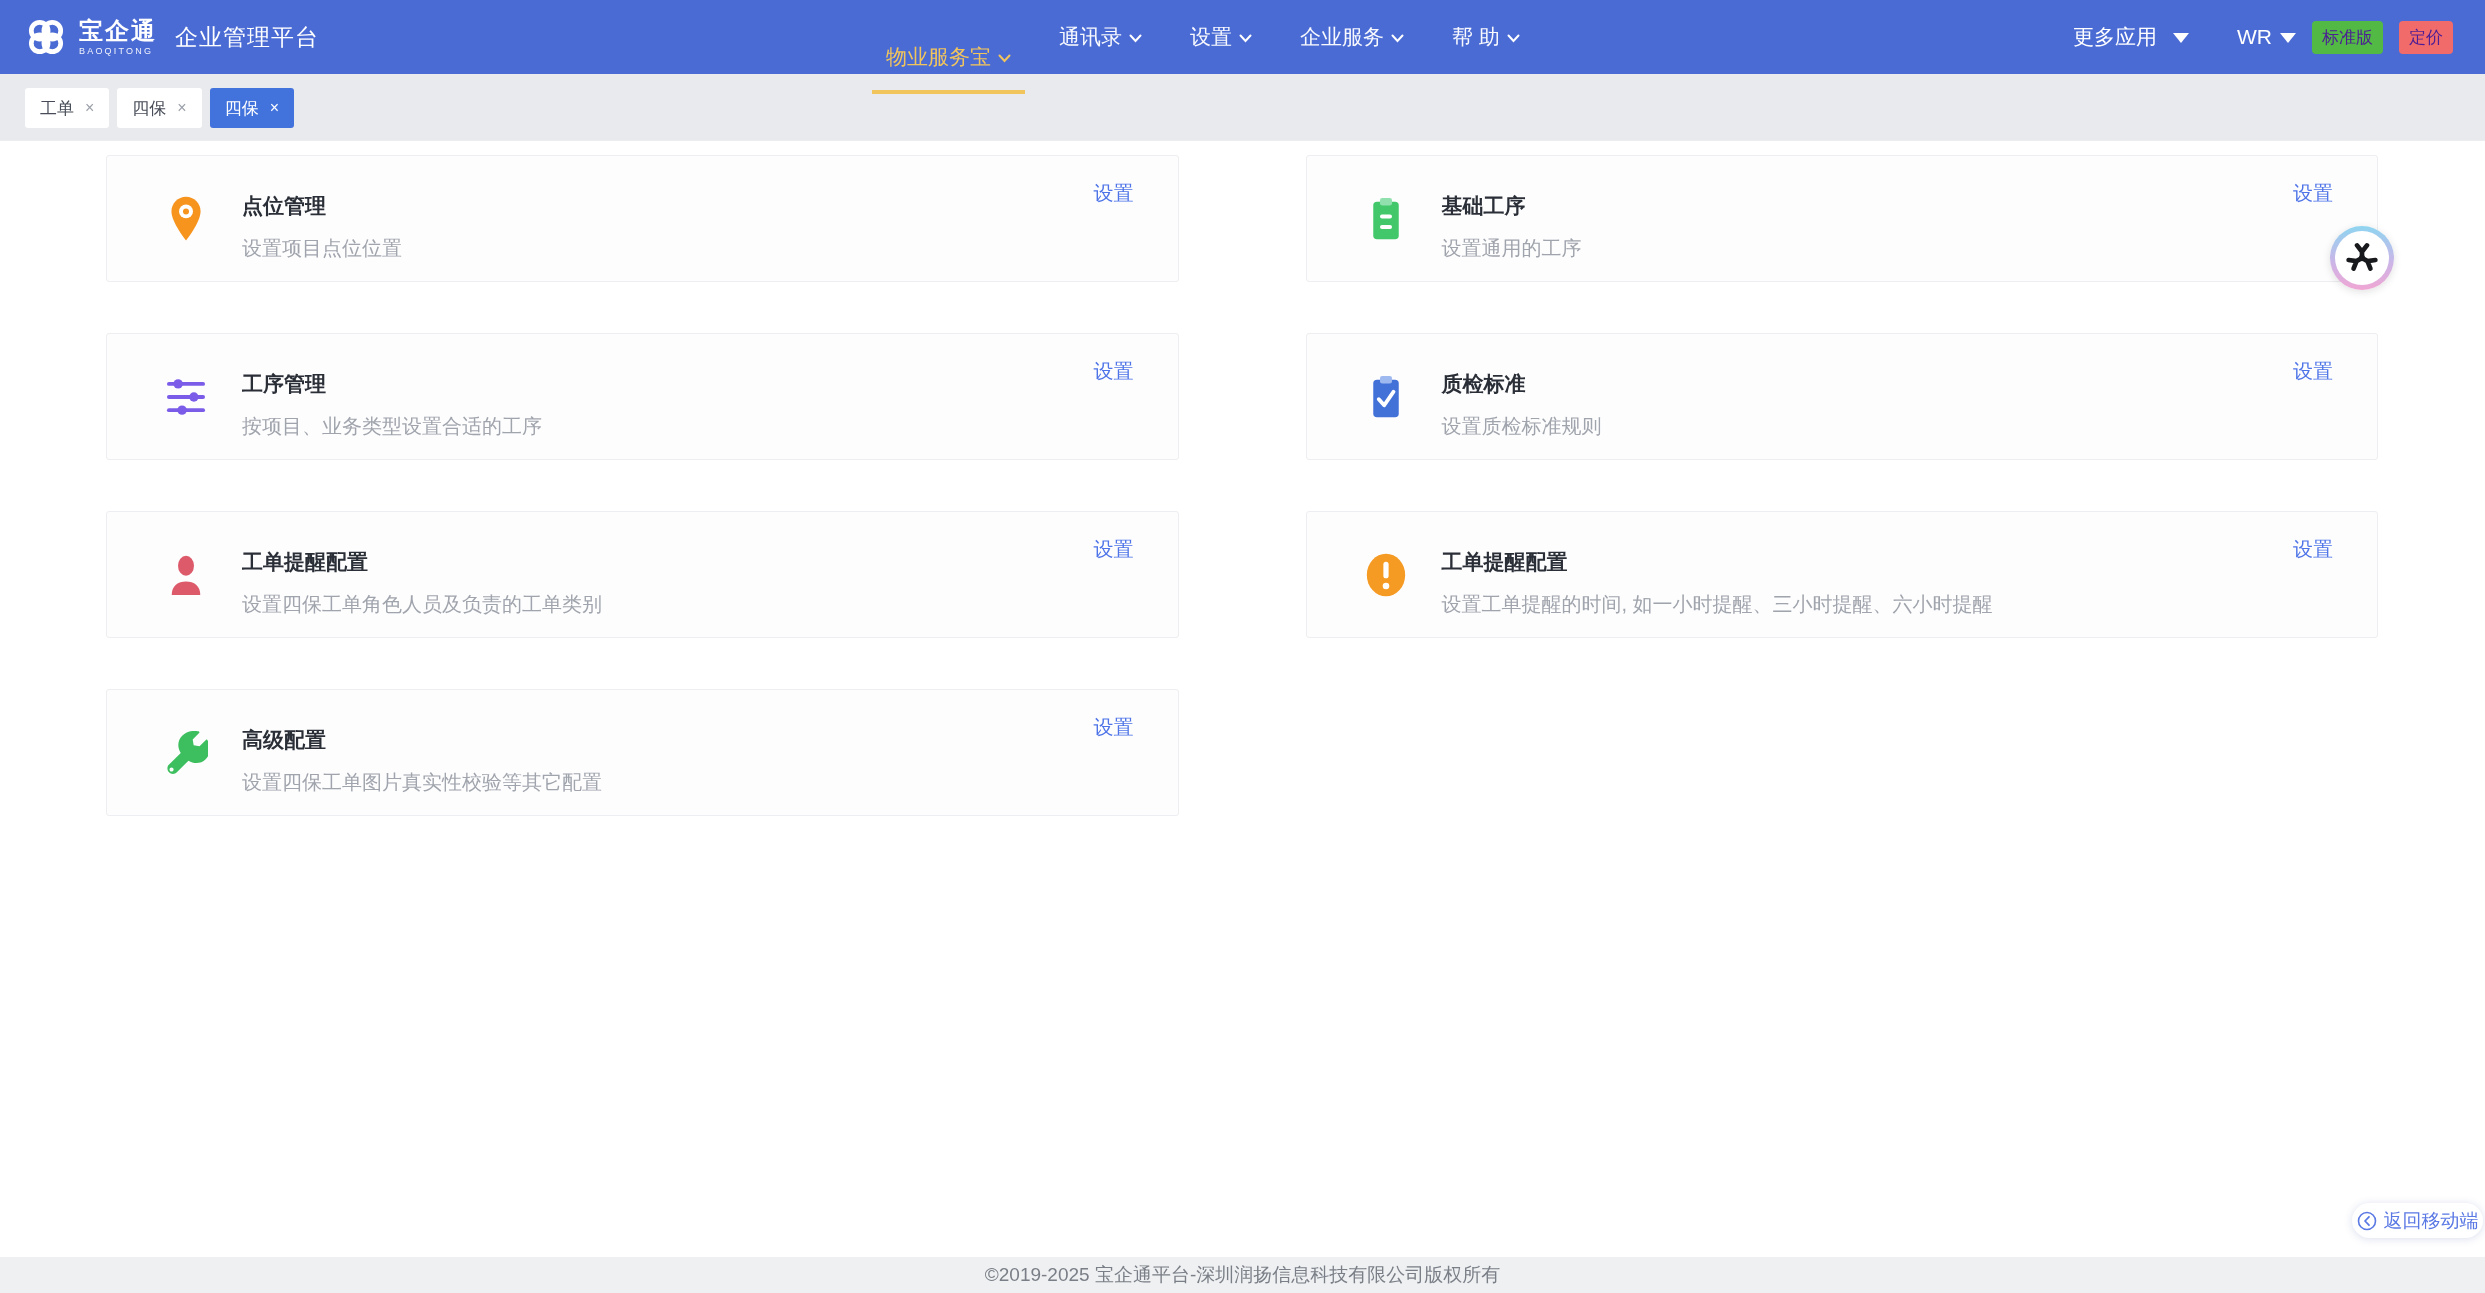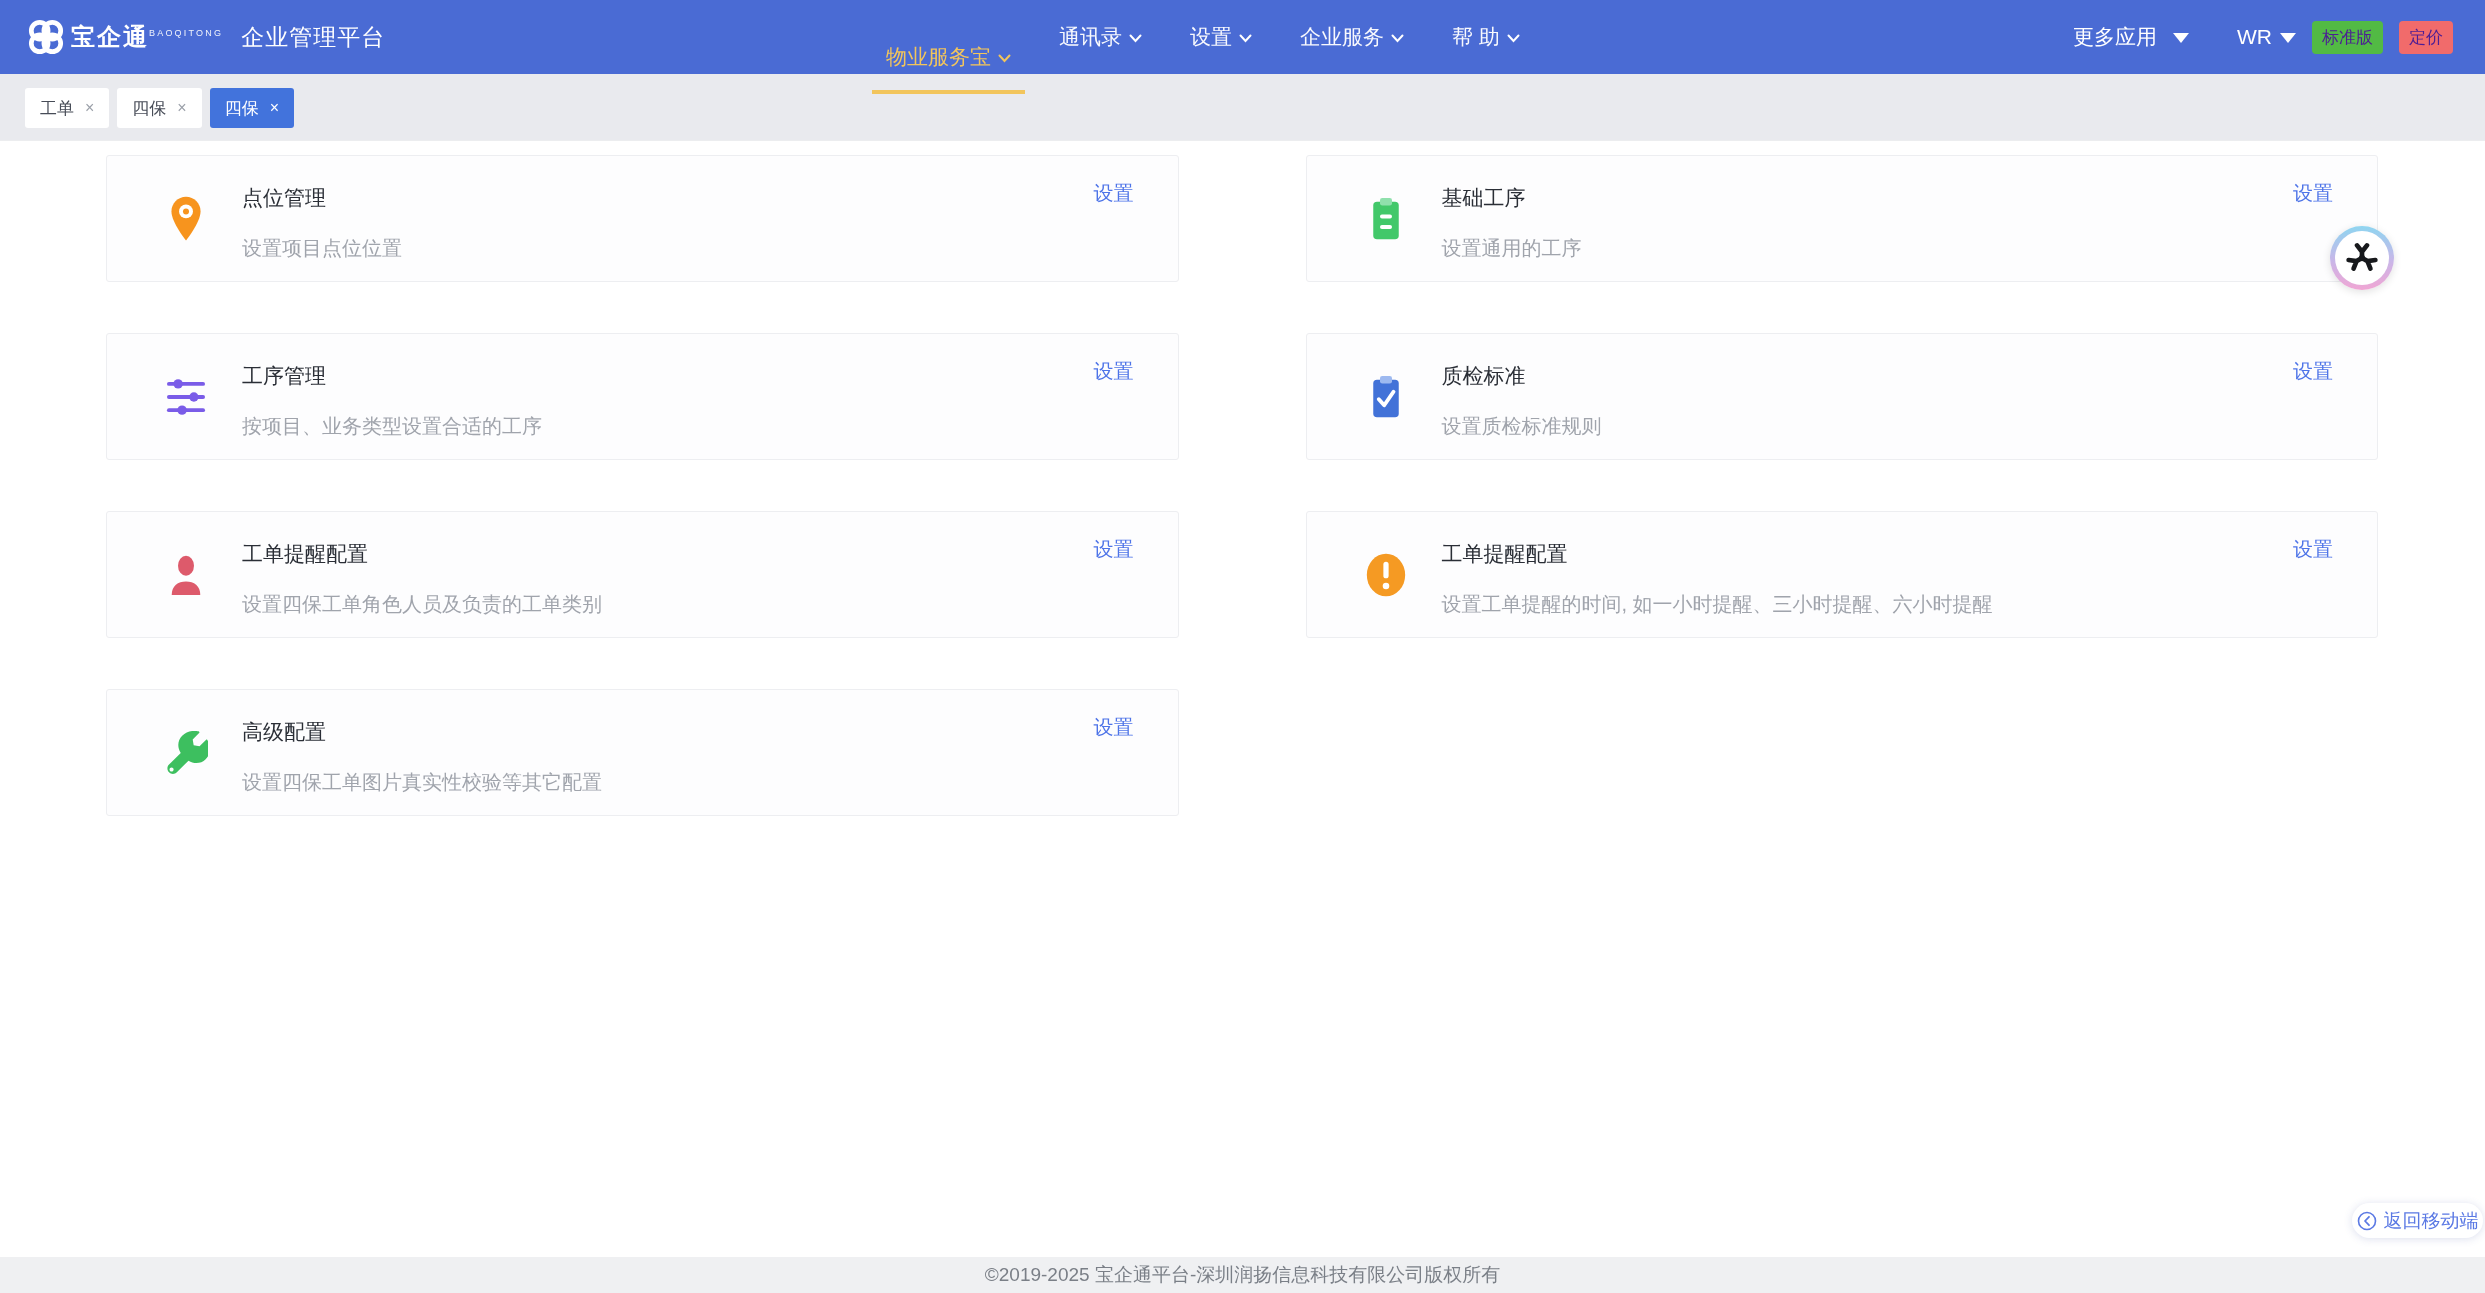--- a/index.html
+++ b/index.html
@@ -4,21 +4,21 @@
 <style>
   * { margin:0; padding:0; box-sizing:border-box; }
   html,body { width:2485px; height:1293px; }
   body { font-family:"Liberation Sans", sans-serif; background:#ffffff; overflow:hidden; }
   .page { position:relative; width:2485px; height:1293px; background:#ffffff; }
 
   
   .header { position:relative; height:74px; background:#4A6BD4; display:flex; align-items:center; color:#fff; }
   .brand { display:flex; align-items:center; margin-left:25px; }
   .brand-logo { width:42px; height:42px; flex:0 0 auto; }
-  .brand-text { margin-left:4px; display:flex; flex-direction:row; line-height:1; }
+  .brand-text { margin-left:12px; display:flex; flex-direction:column; line-height:1; }
   .brand-name { font-size:24px; font-weight:bold; letter-spacing:2px; }
   .brand-sub { font-size:9px; letter-spacing:2.2px; margin-top:4px; opacity:.92; }
   .app-title { margin-left:18px; font-size:23px; letter-spacing:1px; }
 
   .main-nav { position:absolute; left:886px; top:0; height:100%; display:flex; gap:48px; }
   .nav-item { position:relative; height:100%; display:flex; align-items:center; gap:7px; font-size:21px; color:rgba(255,255,255,.96); cursor:pointer; }
   .nav-item .chev { margin-top:3px; }
   .nav-item.active { color:#F2C55C;margin-top:20px; }
   .nav-item.active::after { content:""; position:absolute; left:-14px; right:-14px; bottom:0; height:4px; background:#F2C55C; }
 
@@ -40,21 +40,21 @@
   
   .subnav { height:78px; background:#fff; display:flex; align-items:center; padding-left:54px; gap:33px; }
   .subnav-item { font-size:18px; color:#3A3F4A; cursor:pointer; }
   .subnav-item.active { color:#4C74E8; margin-left:16px; }
   .divider { height:1px; background:#ECEDEF; width:100%; }
 
   
   .cards { margin:14px 107px 0 106px; display:grid; grid-template-columns:1fr 1fr; column-gap:127px; row-gap:51px; }
   .card { position:relative; height:127px; background:#FDFDFE; border:1px solid #EDEEF1; border-radius:3px; }
   .card-icon { position:absolute; left:56px; top:33px; width:46px; height:60px; display:flex; align-items:center; justify-content:center; }
-  .card-title { position:absolute; left:135px; top:28px; font-size:21px; font-weight:normal; color:#2A2E36; }
+  .card-title { position:absolute; left:135px; top:36px; font-size:21px; font-weight:bold; color:#2A2E36; }
   .card-desc { position:absolute; left:135px; top:79px; font-size:20px; color:#A0A4AC; }
   .card-link { position:absolute; right:44px; top:24px; font-size:20px; color:#4E74E8; cursor:pointer; text-decoration:none; }
 
   
   .ai-fab { position:absolute; left:2330px; top:226px; width:64px; height:64px; border-radius:50%;
             background:linear-gradient(180deg,#8FD5F0 0%,#C9B6E8 55%,#F0A6D4 100%);
             display:flex; align-items:center; justify-content:center; z-index:50; cursor:pointer;
             box-shadow:0 2px 8px rgba(0,0,0,.12); }
   .ai-fab-inner { width:54px; height:54px; border-radius:50%; background:#fff; display:flex; align-items:center; justify-content:center; }
 

